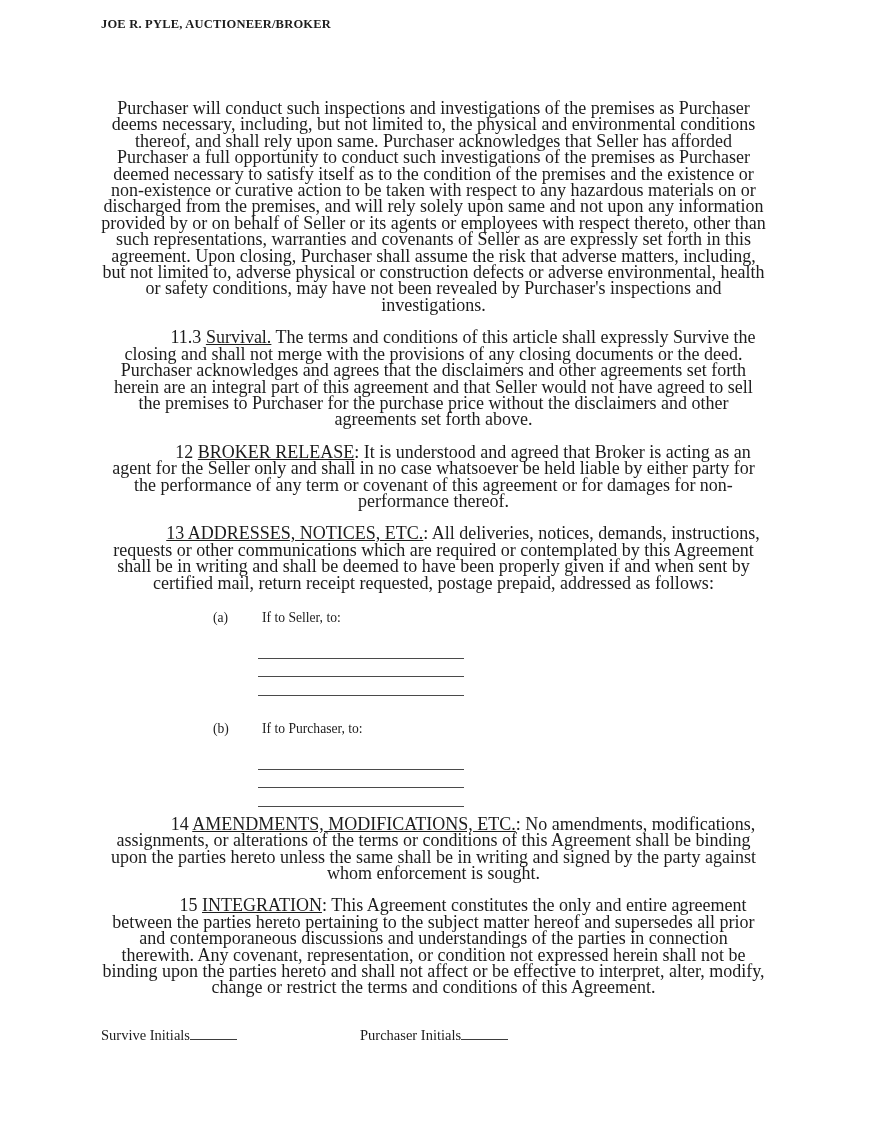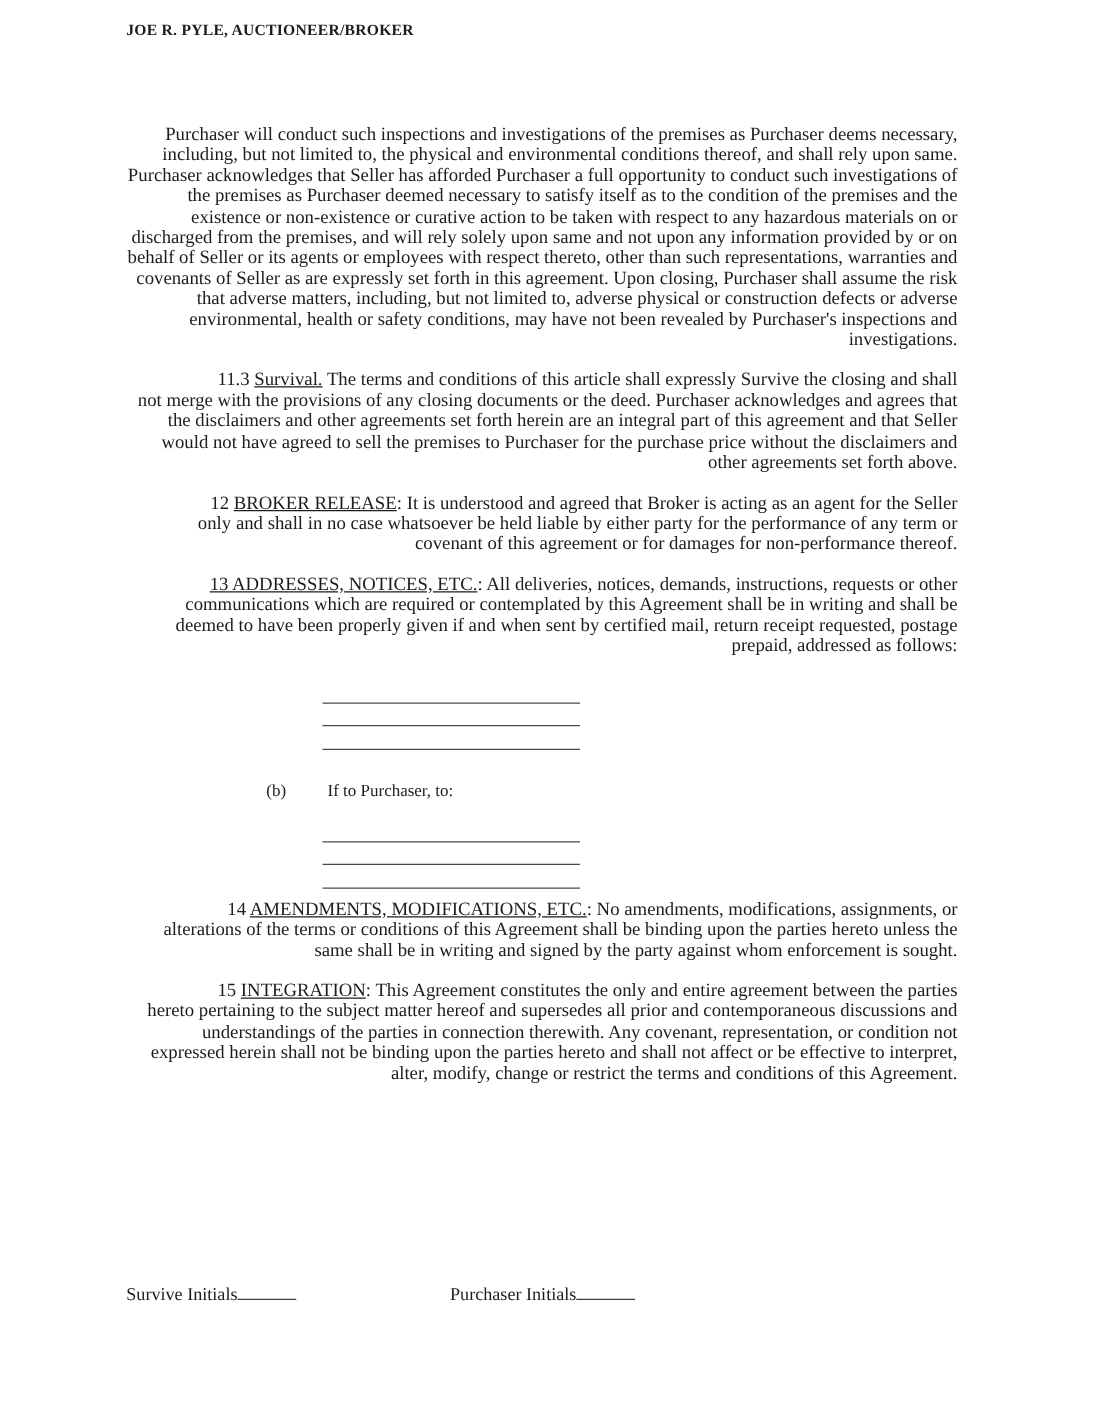--- a/index.html
+++ b/index.html
@@ -31,23 +31,23 @@
     white-space: nowrap;
   }
   .doc-flow {
     position: absolute;
     top: 100px;
     left: 101px;
     width: 665px;
   }
   .para {
     margin: 17px 0 0 0;
-    font-size: 15px;
+    font-size: 18px;
     line-height: 16.4px;
-    text-align: right;
+    text-align: center;
   }
   .para.first {
     margin-top: 0;
   }
   .para.indent {
     text-indent: 59px;
     margin-top: 16px;
   }
   .para.after-block {
     margin-top: 9px;
@@ -111,20 +111,23 @@
 
     <p class="para first"><span>Purchaser will conduct such inspections and investigations of the premises as Purchaser deems necessary, including, but not limited to, the physical and environmental conditions thereof, and shall rely upon same. Purchaser acknowledges that Seller has afforded Purchaser a full opportunity to conduct such investigations of the premises as Purchaser deemed necessary to satisfy itself as to the condition of the premises and the existence or non-existence or curative action to be taken with respect to any hazardous materials on or discharged from the premises, and will rely solely upon same and not upon any information provided by or on behalf of Seller or its agents or employees with respect thereto, other than such representations, warranties and covenants of Seller as are expressly set forth in this agreement. Upon closing, Purchaser shall assume the risk that adverse matters, including, but not limited to, adverse physical or construction defects or adverse environmental, health or safety conditions, may have not been revealed by Purchaser's inspections and investigations.</span></p>
 
     <p class="para indent"><span>11.3 </span><span class="u">Survival.</span><span> The terms and conditions of this article shall expressly Survive the closing and shall not merge with the provisions of any closing documents or the deed.  Purchaser acknowledges and agrees that the disclaimers and other agreements set forth herein are an integral part of this agreement and that Seller would not have agreed to sell the premises to Purchaser for the purchase price without the disclaimers and other agreements set forth above.</span></p>
 
     <p class="para indent"><span>12 </span><span class="u">BROKER RELEASE</span><span>: It is understood and agreed that Broker is acting as an agent for the Seller only and shall in no case whatsoever be held liable by either party for the performance of any term or covenant of this agreement or for damages for non-performance thereof.</span></p>
 
     <p class="para indent"><span class="u">13 ADDRESSES, NOTICES, ETC.</span><span>: All deliveries, notices, demands, instructions, requests or other communications which are required or contemplated by this Agreement shall be in writing and shall be deemed to have been properly given if and when sent by certified mail, return receipt requested, postage prepaid, addressed as follows:</span></p>
 
     <div class="address-block">
+      <div class="address-head">
+        <span class="addr-label">(a)</span><span class="addr-text">If to Seller, to:</span>
+      </div>
       <div class="blank-lines">
           <div class="blank-line"></div>
           <div class="blank-line"></div>
           <div class="blank-line"></div>
         </div>
     </div>
 
     <div class="address-block second">
       <div class="address-head">
         <span class="addr-label">(b)</span><span class="addr-text">If to Purchaser, to:</span>

